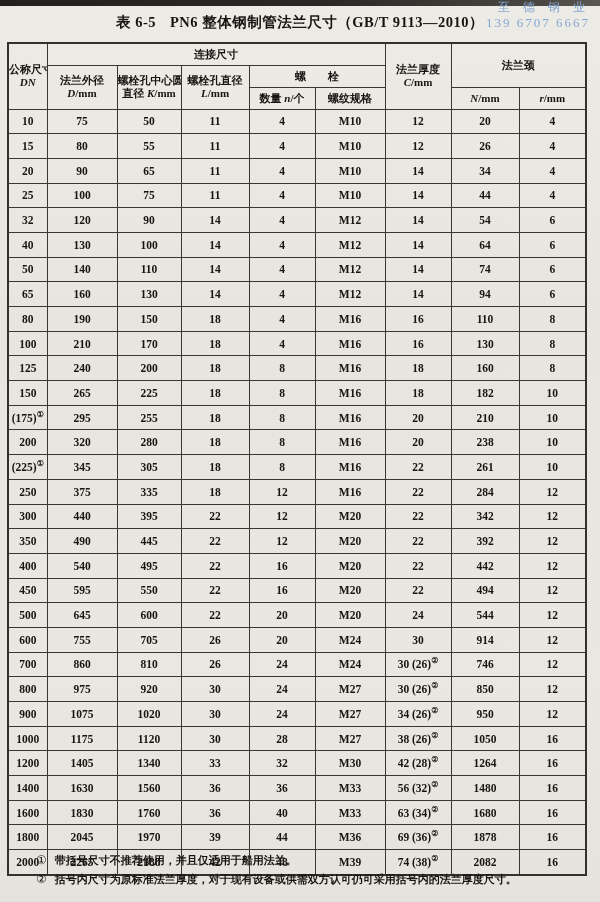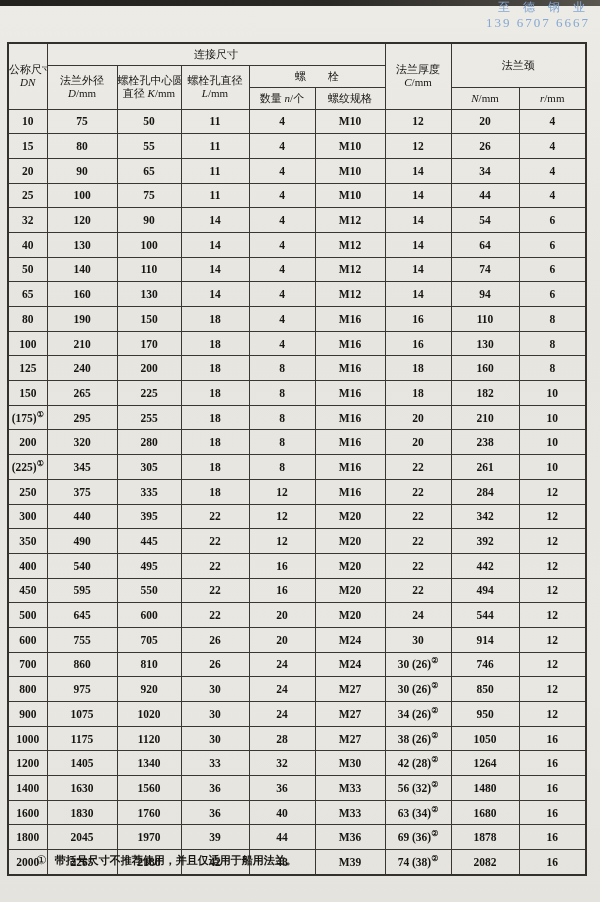--- a/index.html
+++ b/index.html
@@ -32,21 +32,21 @@
     position:absolute; top:42px; left:7px; width:578px;
     border-collapse:collapse; table-layout:fixed;
     border:2px solid #34312d;
   }
   table.flange th, table.flange td {
     border:1px solid #3a3733; padding:0; text-align:center; vertical-align:middle;
     overflow:hidden; white-space:nowrap;
   }
   table.flange thead tr { height:22px; }
   table.flange th {
-    font-size:11px; font-weight:400; line-height:13px;
+    font-size:11px; font-weight:700; line-height:13px;
   }
   table.flange tbody td {
     height:23.7px; font-size:11.5px; font-weight:700;
   }
   table.flange i { font-style:italic; }
   sup { font-size:8px; vertical-align:super; line-height:0; }
   .footnotes {
     position:absolute; top:851px; left:36px; width:560px;
     font-size:11px; font-weight:700; line-height:19px;
   }
@@ -57,20 +57,23 @@
 
 <div class="page">
 
   <div class="top-rule"></div>
 
   <div class="watermark">
     <div class="wm1">至 德 钢 业</div>
     <div class="wm2">139 6707 6667</div>
   </div>
 
+  <div class="title-row">
+    <span class="tno">表 6-5</span><span>PN6 整体钢制管法兰尺寸（GB/T 9113—2010）</span>
+  </div>
 
   <table class="flange">
     <colgroup>
       <col style="width:39px">
         <col style="width:70px">
         <col style="width:64px">
       <col style="width:68px">
         <col style="width:66px">
         <col style="width:70px">
       <col style="width:66px">
@@ -454,15 +457,18 @@
           <td>2082</td>
           <td>16</td>
         </tr>
       </tbody>
   </table>
 
   <div class="footnotes">
     <div class="fn">
       <span class="fn-marker">①</span><span>带括号尺寸不推荐使用，并且仅适用于船用法兰。</span>
     </div>
+    <div class="fn">
+      <span class="fn-marker">②</span><span>括号内尺寸为原标准法兰厚度，对于现有设备或供需双方认可仍可采用括号内的法兰厚度尺寸。</span>
+    </div>
   </div>
 
 </div>
 
 </body></html>

